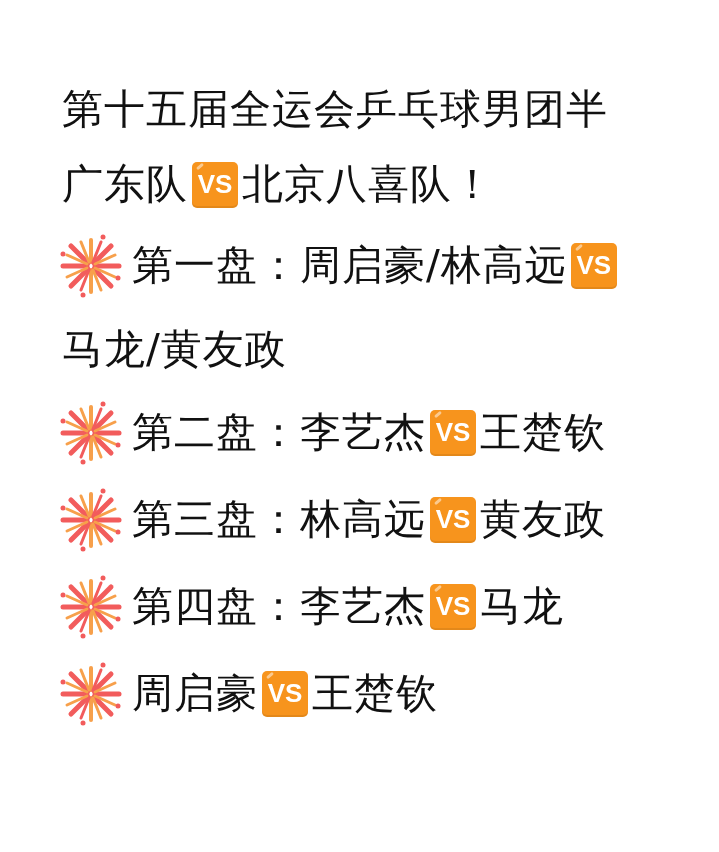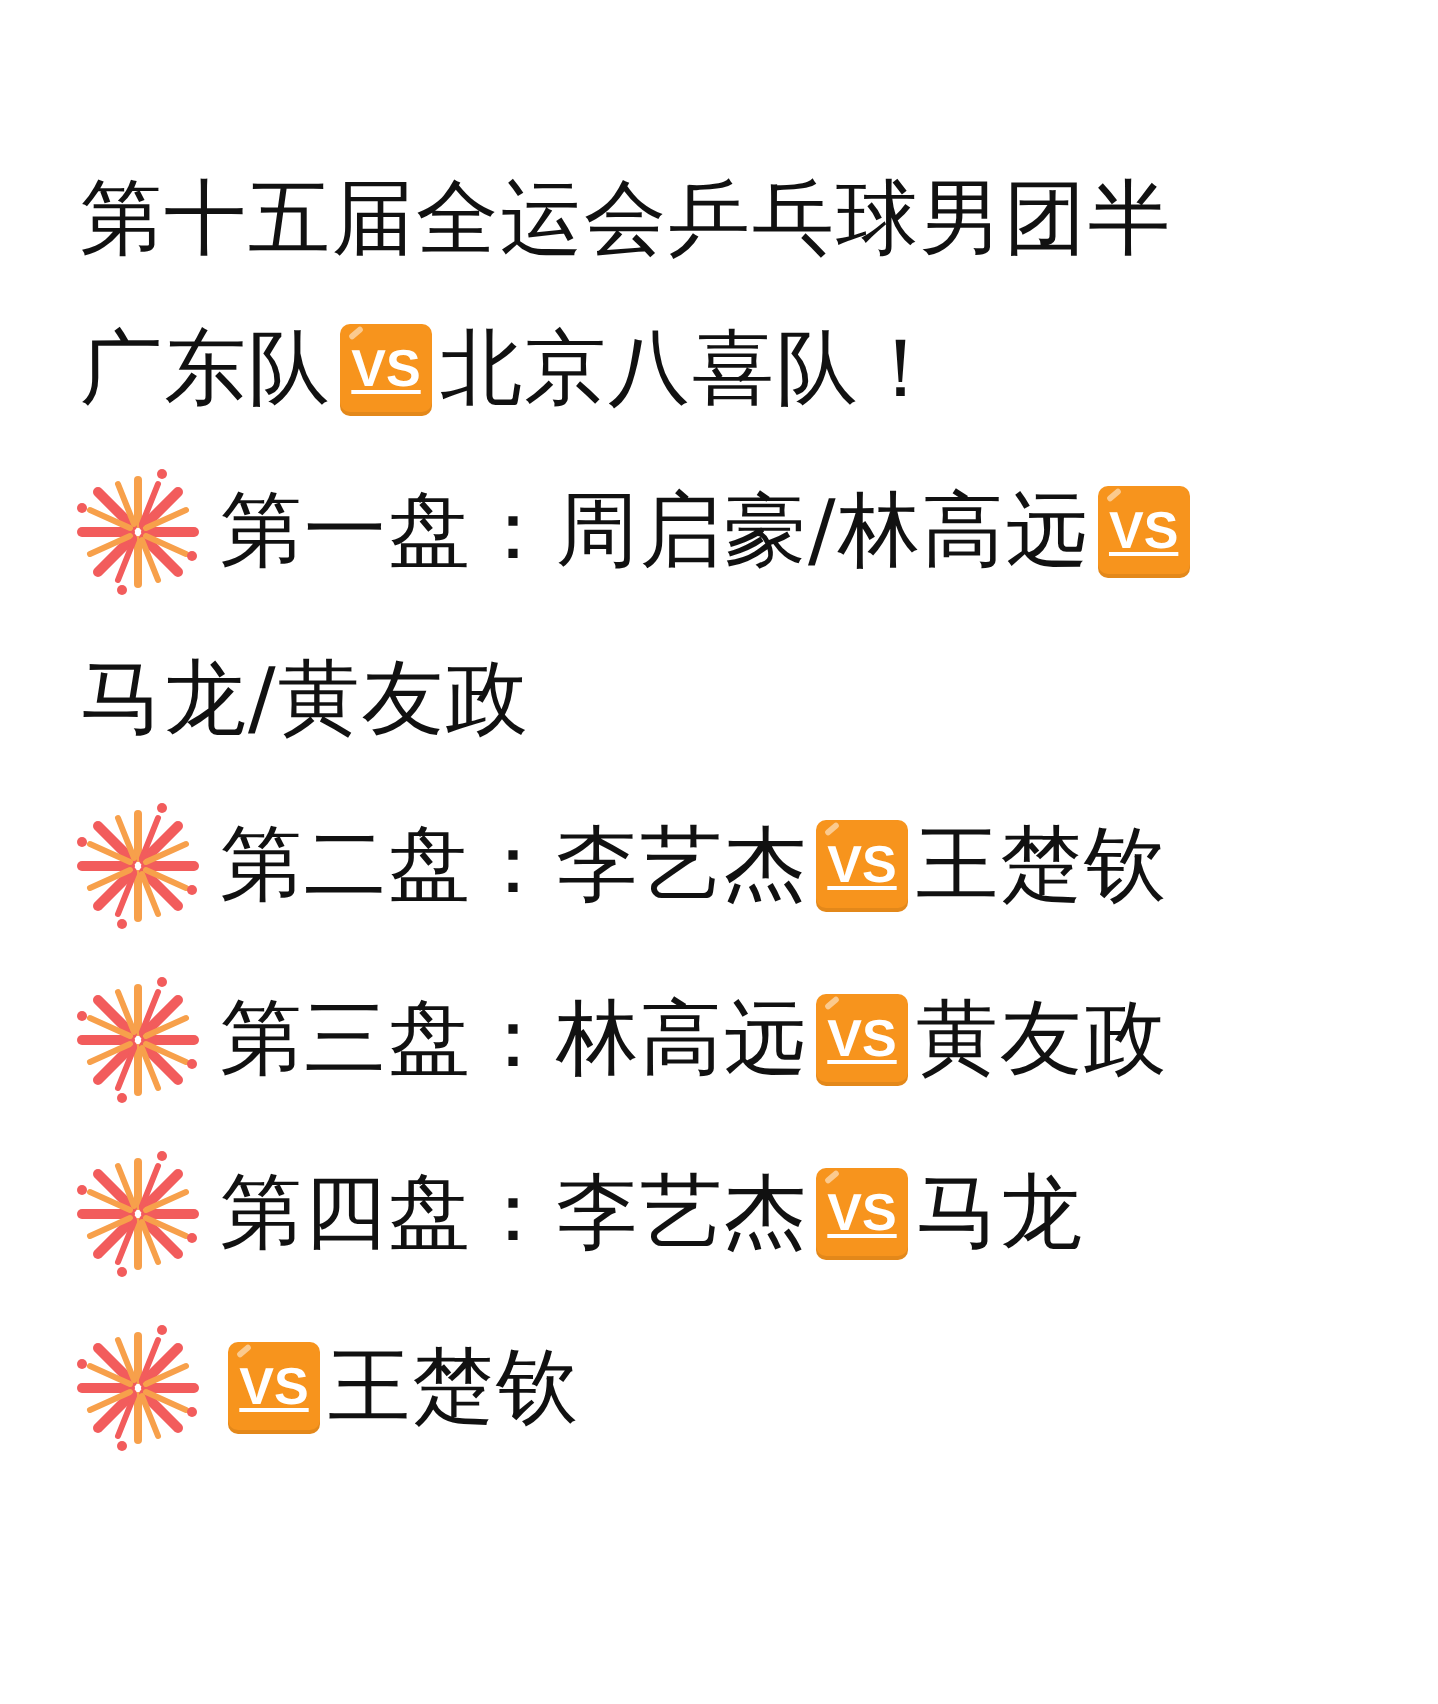--- a/index.html
+++ b/index.html
@@ -1,26 +1,26 @@
 <!DOCTYPE html>
 <html><head>
 <meta charset="utf-8">
 <style>
   html, body { margin: 0; padding: 0; background: #ffffff; }
   body { width: 719px; height: 852px; position: relative; overflow: hidden;
          font-family: "DejaVu Sans", "Liberation Sans", sans-serif; color: #111111; }
-  .post { position: absolute; left: 40px; top: 72px; width: 620px; }
+  .post { position: absolute; left: 62px; top: 72px; width: 620px; }
   .line { font-size: 41px; line-height: 75px; height: 75px; white-space: nowrap; letter-spacing: 1px; display: flex; align-items: center; }
   .line.item { height: 87px; line-height: 87px; }
   .line.l4 { height: 80px; line-height: 80px; align-items: center; }
   .vs { display: inline-flex; align-items: center; justify-content: center;
         width: 46px; height: 46px; background: #f7941d; border-radius: 5px;
         color: #fff; font-weight: bold; font-size: 26px; letter-spacing: 0;
         margin: 0 4px; font-family: "Liberation Sans", sans-serif;
-        box-shadow: inset 0 -2px 0 rgba(0,0,0,0.08); position: relative; text-decoration: underline; }
+        box-shadow: inset 0 -2px 0 rgba(0,0,0,0.08); position: relative; }
   .vs::before { content: ""; position: absolute; left: 4px; top: 3px; width: 8px; height: 3px;
         background: rgba(255,255,255,0.5); border-radius: 2px; transform: rotate(-40deg); }
   .firework { width: 66px; height: 66px; margin-left: -4px; margin-right: 8px; flex: 0 0 auto; }
 </style>
 </head>
 <body>
 
 <svg width="0" height="0" style="position:absolute">
   <defs>
     <symbol id="fw" viewBox="0 0 66 66">
@@ -101,16 +101,17 @@
     <span>第四盘：</span>
     <span>李艺杰</span>
     <span class="vs">VS</span>
     <span>马龙</span>
   </div>
 
   <div class="line item">
     <svg class="firework">
         <use href="#fw"></use>
       </svg>
+    <span>周启豪</span>
     <span class="vs">VS</span>
     <span>王楚钦</span>
   </div>
 </div>
 
 </body></html>

